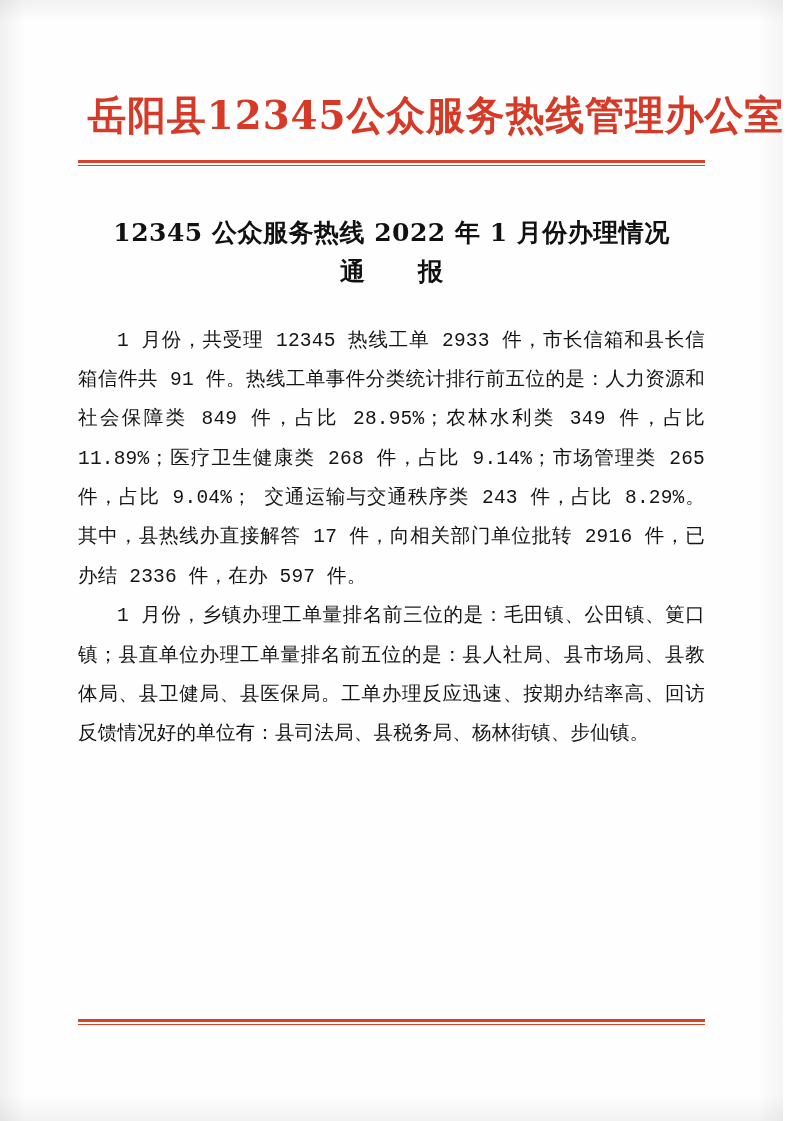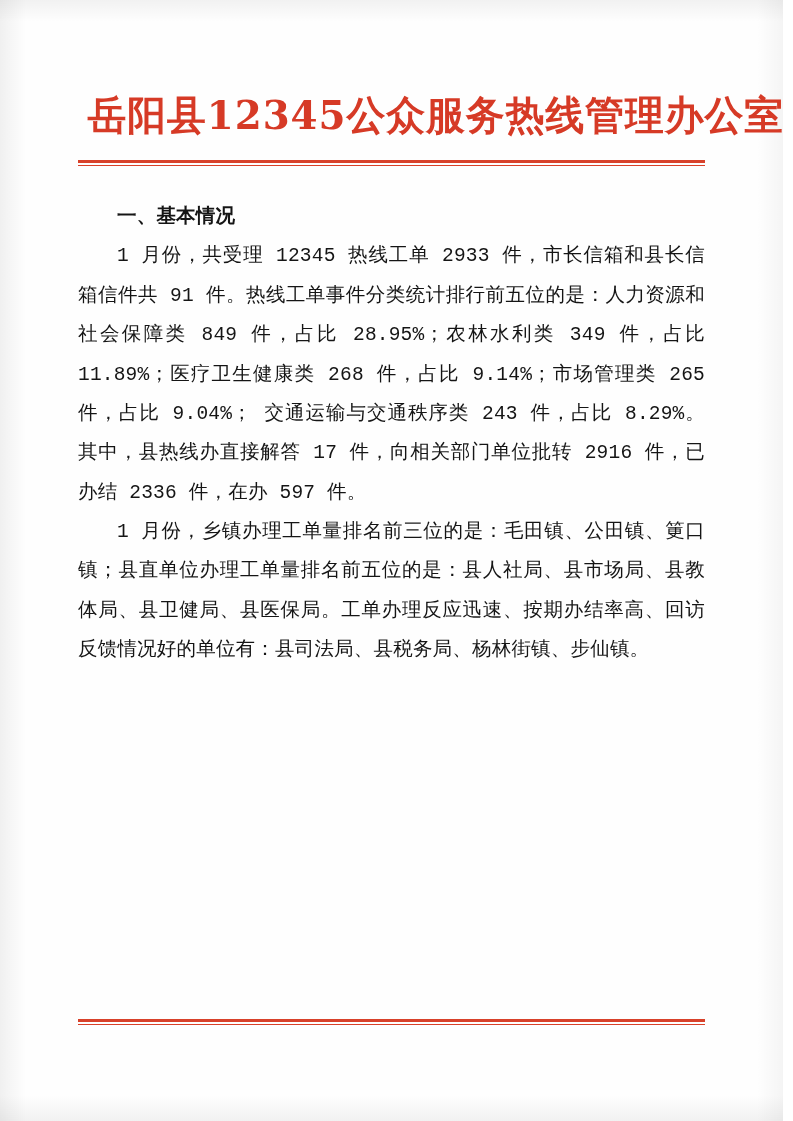--- a/index.html
+++ b/index.html
@@ -127,23 +127,26 @@
   <div class="scan-edge-left"></div>
   <div class="scan-edge-right"></div>
   <div class="scan-edge-bottom"></div>
 
   <div class="letterhead">
     <div class="letterhead-title">岳阳县12345公众服务热线管理办公室</div>
     <div class="rule-thick"></div>
     <div class="rule-thin"></div>
   </div>
 
+  <div class="doc-title">
+    <div class="line1">12345 公众服务热线 2022 年 1 月份办理情况</div>
+    <div class="line2">通　报</div>
+  </div>
 
   <div class="body-text">
-    <div class="section-heading">一、基本情况</div>
     <p class="para">1 月份，共受理 12345 热线工单 2933 件，市长信箱和县长信箱信件共 91 件。热线工单事件分类统计排行前五位的是：人力资源和社会保障类 849 件，占比 28.95%；农林水利类 349 件，占比 11.89%；医疗卫生健康类 268 件，占比 9.14%；市场管理类 265 件，占比 9.04%； 交通运输与交通秩序类 243 件，占比 8.29%。其中，县热线办直接解答 17 件，向相关部门单位批转 2916 件，已办结 2336 件，在办 597 件。</p>
     <p class="para">1 月份，乡镇办理工单量排名前三位的是：毛田镇、公田镇、筻口镇；县直单位办理工单量排名前五位的是：县人社局、县市场局、县教体局、县卫健局、县医保局。工单办理反应迅速、按期办结率高、回访反馈情况好的单位有：县司法局、县税务局、杨林街镇、步仙镇。</p>
   </div>
 
   <div class="footer-rules">
     <div class="rule-thick"></div>
     <div class="rule-thin"></div>
   </div>
 
 </div>

